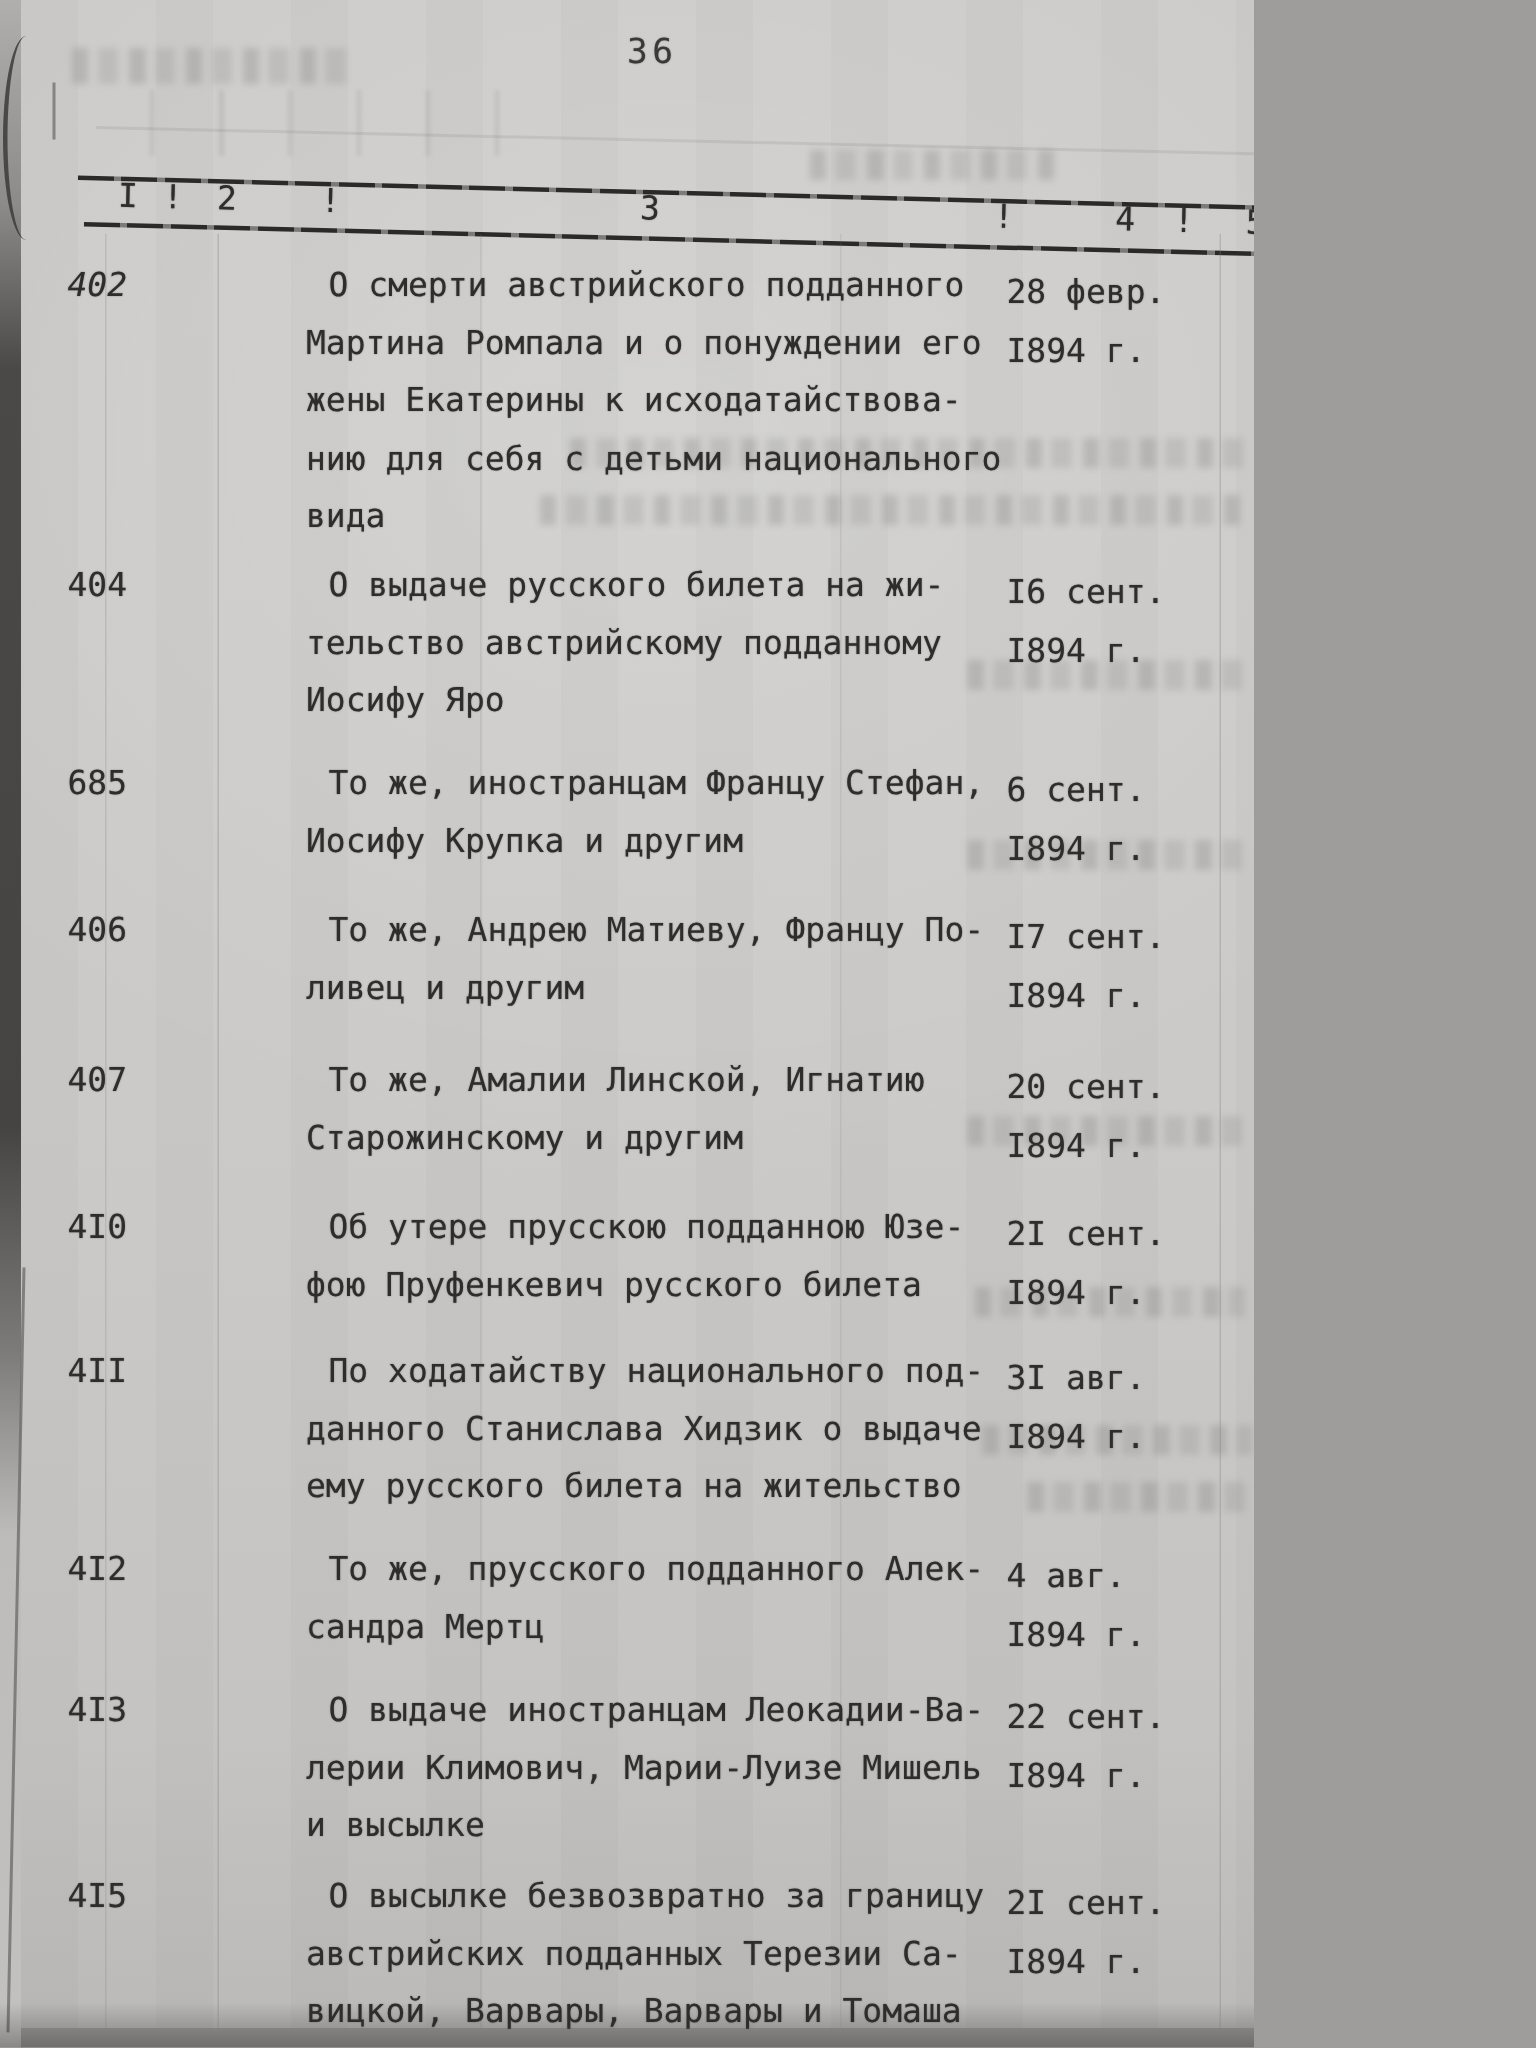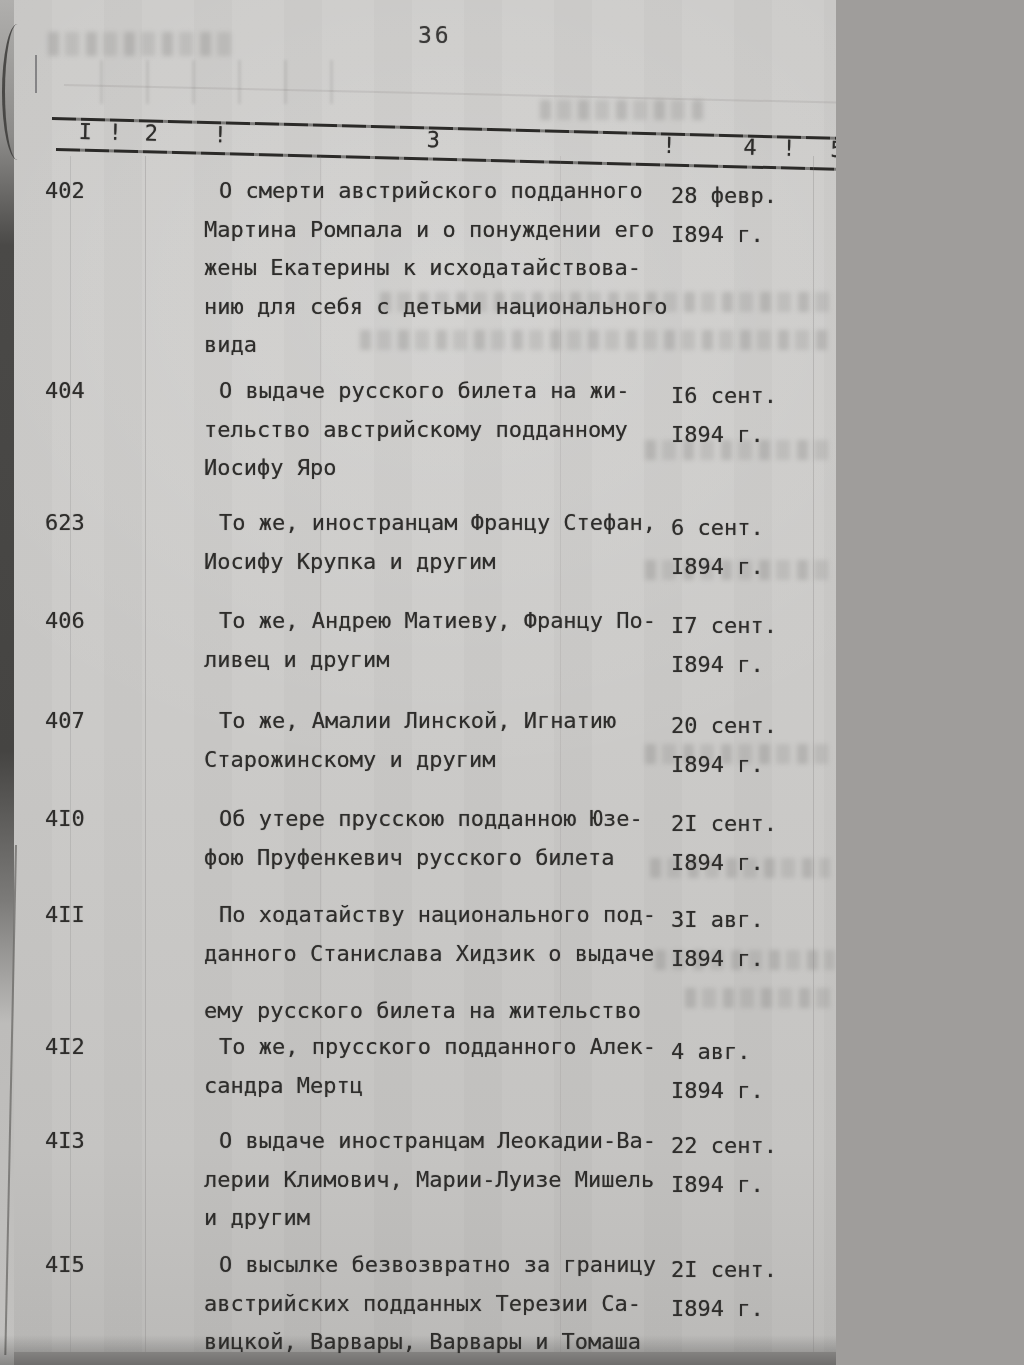--- a/index.html
+++ b/index.html
@@ -119,35 +119,35 @@
     </div>
 
   <div class="col-line" style="left:70px;opacity:.22;"></div>
   <div class="col-line" style="left:145px;opacity:.30;"></div>
   <div class="col-line" style="left:320px;opacity:.15;"></div>
   <div class="col-line" style="left:560px;opacity:.15;"></div>
   <div class="col-line" style="left:813px;opacity:.30;"></div>
   <div class="col-line" style="left:862px;opacity:.28;"></div>
 
   <div id="entries">
-      <div class="entry-no tw" style="left: 45px; top: 178px;">402</div>
+      <div class="entry-no tw" style="left: 45px; top: 178px; font-style: italic;">402</div>
       <div class="entry-line tw first" style="left: 204px; top: 178px;">О смерти австрийского подданного</div>
       <div class="entry-line tw" style="left: 204px; top: 216.5px;">Мартина Ромпала и о понуждении его</div>
       <div class="entry-line tw" style="left: 204px; top: 255px;">жены Екатерины к исходатайствова-</div>
       <div class="entry-line tw" style="left: 204px; top: 293.5px;">нию для себя с детьми национального</div>
       <div class="entry-line tw" style="left: 204px; top: 332px;">вида</div>
       <div class="entry-date tw" style="left: 671px; top: 183px;">28 февр.</div>
       <div class="entry-date tw" style="left: 671px; top: 221.5px;">I894 г.</div>
       <div class="entry-no tw" style="left: 45px; top: 378px;">404</div>
       <div class="entry-line tw first" style="left: 204px; top: 378px;">О выдаче русского билета на жи-</div>
       <div class="entry-line tw" style="left: 204px; top: 416.5px;">тельство австрийскому подданному</div>
       <div class="entry-line tw" style="left: 204px; top: 455px;">Иосифу Яро</div>
       <div class="entry-date tw" style="left: 671px; top: 383px;">I6 сент.</div>
       <div class="entry-date tw" style="left: 671px; top: 421.5px;">I894 г.</div>
-      <div class="entry-no tw" style="left: 45px; top: 510px;">623</div>
+      <div class="entry-no tw" style="left: 45px; top: 510px;">685</div>
       <div class="entry-line tw first" style="left: 204px; top: 510px;">То же, иностранцам Францу Стефан,</div>
       <div class="entry-line tw" style="left: 204px; top: 548.5px;">Иосифу Крупка и другим</div>
       <div class="entry-date tw" style="left: 671px; top: 515px;">6 сент.</div>
       <div class="entry-date tw" style="left: 671px; top: 553.5px;">I894 г.</div>
       <div class="entry-no tw" style="left: 45px; top: 608px;">406</div>
       <div class="entry-line tw first" style="left: 204px; top: 608px;">То же, Андрею Матиеву, Францу По-</div>
       <div class="entry-line tw" style="left: 204px; top: 646.5px;">ливец и другим</div>
       <div class="entry-date tw" style="left: 671px; top: 613px;">I7 сент.</div>
       <div class="entry-date tw" style="left: 671px; top: 651.5px;">I894 г.</div>
       <div class="entry-no tw" style="left: 45px; top: 708px;">407</div>
@@ -156,32 +156,32 @@
       <div class="entry-date tw" style="left: 671px; top: 713px;">20 сент.</div>
       <div class="entry-date tw" style="left: 671px; top: 751.5px;">I894 г.</div>
       <div class="entry-no tw" style="left: 45px; top: 806px;">4I0</div>
       <div class="entry-line tw first" style="left: 204px; top: 806px;">Об утере прусскою подданною Юзе-</div>
       <div class="entry-line tw" style="left: 204px; top: 844.5px;">фою Пруфенкевич русского билета</div>
       <div class="entry-date tw" style="left: 671px; top: 811px;">2I сент.</div>
       <div class="entry-date tw" style="left: 671px; top: 849.5px;">I894 г.</div>
       <div class="entry-no tw" style="left: 45px; top: 902px; text-align: center;">4II</div>
       <div class="entry-line tw first" style="left: 204px; top: 902px;">По ходатайству национального под-</div>
       <div class="entry-line tw" style="left: 204px; top: 940.5px;">данного Станислава Хидзик о выдаче</div>
-      <div class="entry-line tw" style="left: 204px; top: 979px; margin-top: 19px;">ему русского билета на жительство</div>
+      <div class="entry-line tw" style="left: 204px; top: 979px;">ему русского билета на жительство</div>
       <div class="entry-date tw" style="left: 671px; top: 907px;">3I авг.</div>
       <div class="entry-date tw" style="left: 671px; top: 945.5px;">I894 г.</div>
       <div class="entry-no tw" style="left: 45px; top: 1034px;">4I2</div>
       <div class="entry-line tw first" style="left: 204px; top: 1034px;">То же, прусского подданного Алек-</div>
       <div class="entry-line tw" style="left: 204px; top: 1072.5px;">сандра Мертц</div>
       <div class="entry-date tw" style="left: 671px; top: 1039px;">4 авг.</div>
       <div class="entry-date tw" style="left: 671px; top: 1077.5px;">I894 г.</div>
       <div class="entry-no tw" style="left: 45px; top: 1128px;">4I3</div>
       <div class="entry-line tw first" style="left: 204px; top: 1128px;">О выдаче иностранцам Леокадии-Ва-</div>
       <div class="entry-line tw" style="left: 204px; top: 1166.5px;">лерии Климович, Марии-Луизе Мишель</div>
-      <div class="entry-line tw" style="left: 204px; top: 1205px;">и другим</div>
+      <div class="entry-line tw" style="left: 204px; top: 1205px;">и высылке</div>
       <div class="entry-date tw" style="left: 671px; top: 1133px;">22 сент.</div>
       <div class="entry-date tw" style="left: 671px; top: 1171.5px;">I894 г.</div>
       <div class="entry-no tw" style="left: 45px; top: 1252px;">4I5</div>
       <div class="entry-line tw first" style="left: 204px; top: 1252px;">О высылке безвозвратно за границу</div>
       <div class="entry-line tw" style="left: 204px; top: 1290.5px;">австрийских подданных Терезии Са-</div>
       <div class="entry-line tw" style="left: 204px; top: 1329px;">вицкой, Варвары, Варвары и Томаша</div>
       <div class="entry-date tw" style="left: 671px; top: 1257px;">2I сент.</div>
       <div class="entry-date tw" style="left: 671px; top: 1295.5px;">I894 г.</div>
     </div>
 

